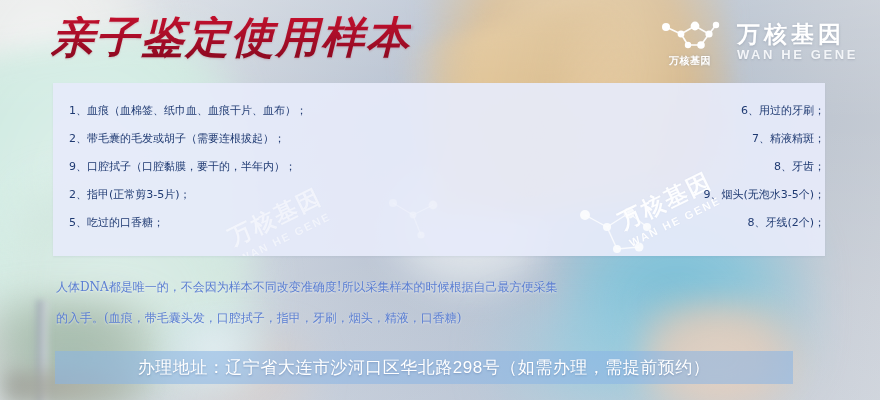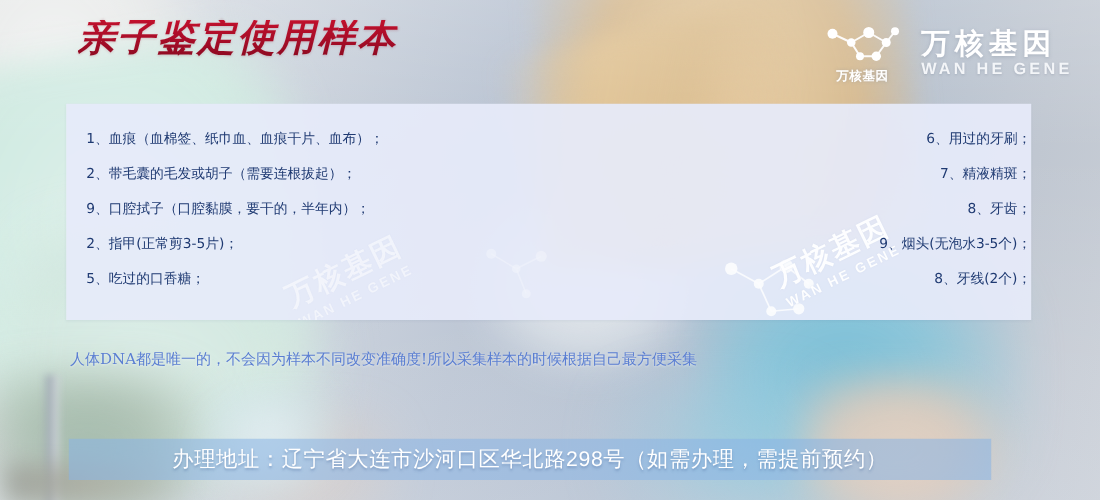--- a/index.html
+++ b/index.html
@@ -133,22 +133,22 @@
   }
   
   .bg-haze {
     position: absolute; inset: 0;
     background: linear-gradient(180deg, rgba(255,255,255,.18) 0%, rgba(255,255,255,0) 30%, rgba(255,255,255,.10) 70%, rgba(235,238,243,.25) 100%);
   }
 
   
   .title {
     position: absolute;
-    left: 62px; top: 16px;
-    font-size: 30px;
+    left: 51px; top: 16px;
+    font-size: 43px;
     line-height: 1;
     font-weight: 700;
     font-style: italic;
     letter-spacing: 2px;
     font-family: "DejaVu Sans", "Liberation Sans", sans-serif;
     color: #b3102e;
     background: linear-gradient(180deg, #c9122f 0%, #b00f2b 48%, #8e0b22 100%);
     -webkit-background-clip: text;
     background-clip: text;
     -webkit-text-fill-color: transparent;
@@ -390,18 +390,19 @@
         <div class="li">7、精液精斑；</div>
         <div class="li">8、牙齿；</div>
         <div class="li">9、烟头(无泡水3-5个)；</div>
         <div class="li">8、牙线(2个)；</div>
       </div>
     </div>
   </div>
 
   <div class="para">
     <div>人体DNA都是唯一的，不会因为样本不同改变准确度!所以采集样本的时候根据自己最方便采集</div>
+    <div>的入手。(血痕，带毛囊头发，口腔拭子，指甲，牙刷，烟头，精液，口香糖)</div>
   </div>
 
   <div class="addr-bar"></div>
   <div class="addr-text">办理地址：辽宁省大连市沙河口区华北路298号（如需办理，需提前预约）</div>
 
 </div>
 
 </body></html>

